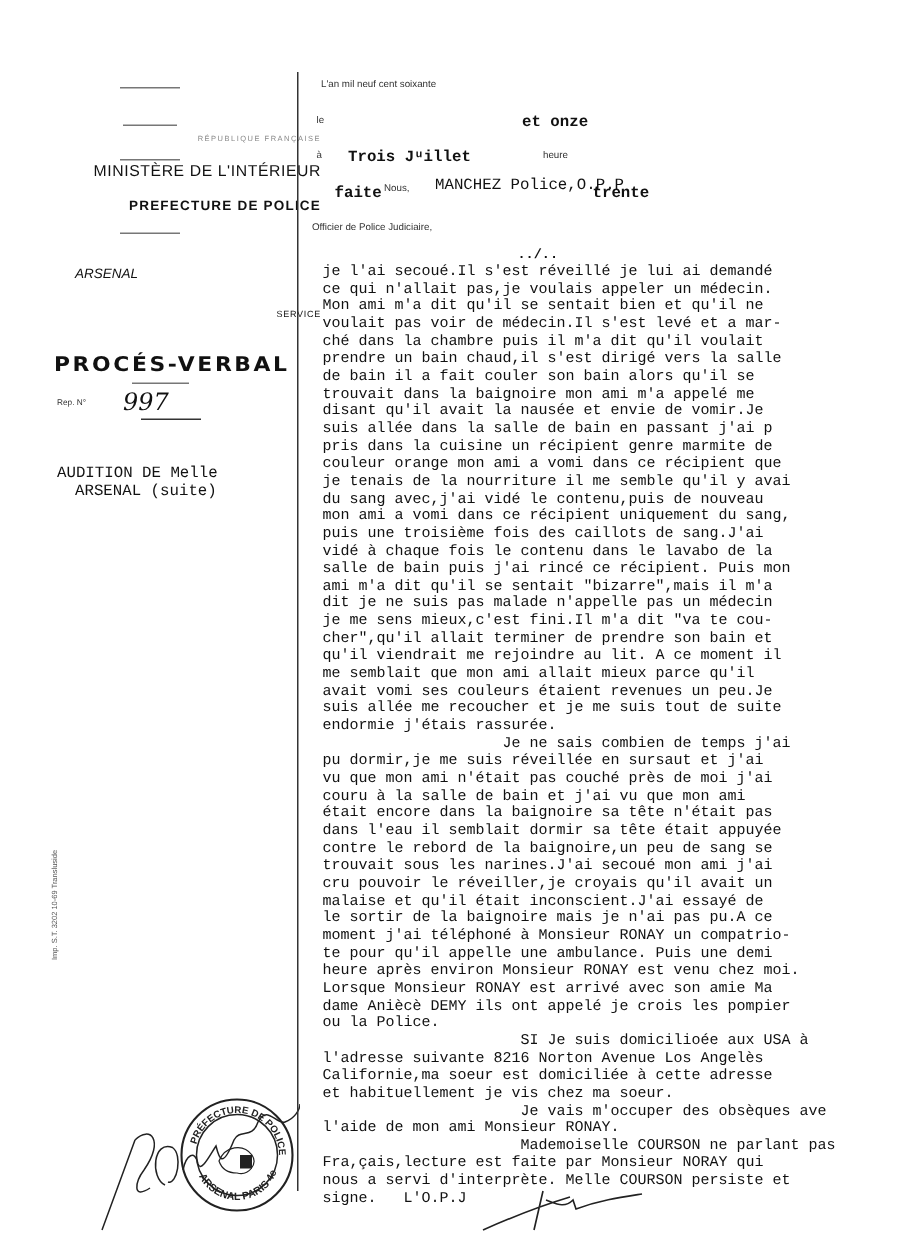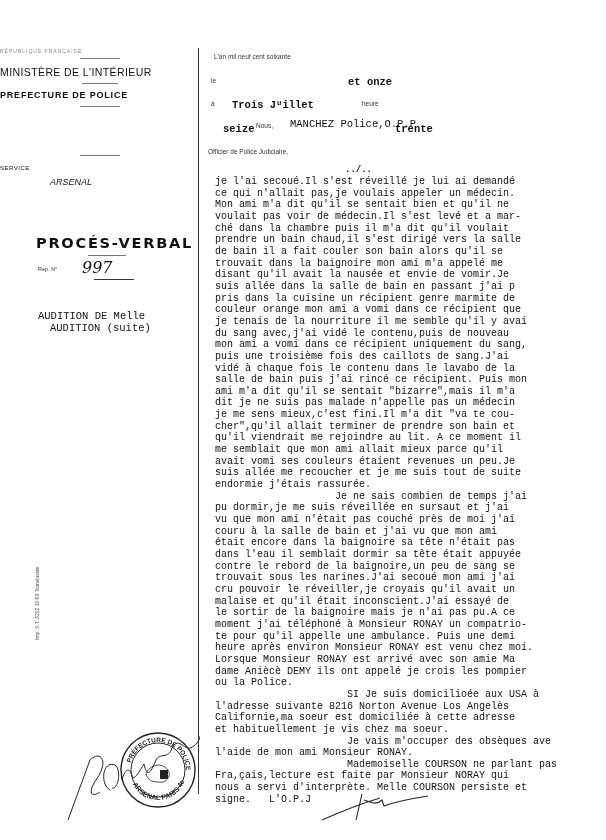--- a/index.html
+++ b/index.html
@@ -5,21 +5,21 @@
     html, body { margin: 0; padding: 0; }
     body {
       width: 606px; height: 840px; position: relative; overflow: hidden;
       background: #ffffff; color: #111;
     }
     .abs { position: absolute; }
     .sans { font-family: "Liberation Sans", "DejaVu Sans", sans-serif; }
     .mono { font-family: "Liberation Mono", "DejaVu Sans Mono", monospace; }
 
     
-    .lh { left: 0; width: 200px; text-align: left; }
+    .lh { left: 14px; width: 200px; text-align: right; margin-top: 42px; }
     .republique { top: 48px; font-size: 5px; letter-spacing: 1px; color: #888; }
     .rule { height: 1px; background: #777; position: absolute; }
     .ministere { top: 66px; font-size: 10.5px; letter-spacing: 0.4px; color: #111; }
     .prefecture { top: 90px; font-size: 9px; font-weight: bold; letter-spacing: 0.8px; }
     .direction { top: 115px; font-size: 7.5px; line-height: 12px; }
     .service { top: 165px; font-size: 6px; letter-spacing: 0.5px; }
     .arsenal { top: 177px; left: 50px; font-size: 9px; text-align: left; width: auto; font-style: italic; }
     .pv { top: 235px; left: 36px; font-size: 13.5px; font-weight: 900; letter-spacing: 1.6px;
           font-family: "DejaVu Sans", sans-serif; transform: scaleX(1.08); transform-origin: left; }
     .rep-label { top: 266px; left: 38px; font-size: 5.5px; color: #333; }
@@ -64,21 +64,21 @@
 <div class="abs lh sans service">SERVICE</div>
 <div class="abs sans arsenal">ARSENAL</div>
 
 <div class="abs pv">PROCÉS-VERBAL</div>
 <div class="rule" style="left:88px;top:255px;width:38px;"></div>
 <div class="abs sans rep-label">Rep. N°</div>
 <div class="abs rep-num">997</div>
 <div class="rule" style="left:94px;top:279px;width:40px;background:#333;"></div>
 
 <div class="abs mono audition"><span>AUDITION DE Melle</span>
-<span style="padding-left:12px">AUDITION (suite)</span></div>
+<span style="padding-left:12px">ARSENAL (suite)</span></div>
 
 <div class="abs sans vprint">Imp. S.T. 3202 10-69 Transluside</div>
 
 <svg class="abs signature" viewBox="0 0 140 140">
   <path d="M8 130 L30 70 M30 70 C 40 60, 50 70, 36 90 C 30 98, 28 110, 40 102" fill="none" stroke="#222" stroke-width="1"></path>
   <path d="M50 100 C 40 95, 42 70, 55 75 C 62 80, 58 100, 52 98" fill="none" stroke="#222" stroke-width="1"></path>
   <path d="M62 90 C 64 80, 70 76, 72 86 C 74 92, 80 80, 84 74 C 86 82, 88 90, 96 70 C 100 62, 108 70, 112 58 C 118 46, 124 60, 130 58 C 136 56, 140 50, 140 46" fill="none" stroke="#222" stroke-width="1"></path>
 </svg>
 
 <svg class="abs stamp" viewBox="0 0 80 80">
@@ -100,21 +100,21 @@
 
 <div class="abs vline"></div>
 
 <div class="abs sans rh-small" style="left:214px;top:53px;">L'an mil neuf cent soixante</div>
 <div class="abs mono rh-mono" style="left:348px;top:49px;">et onze</div>
 
 <div class="abs sans rh-small" style="left:211px;top:77px;">le</div>
 <div class="abs mono rh-mono" style="left:232px;top:72px;">Trois Jᵘillet</div>
 
 <div class="abs sans rh-small" style="left:211px;top:100px;">à</div>
-<div class="abs mono rh-mono" style="left:223px;top:96px;">seize</div>
+<div class="abs mono rh-mono" style="left:223px;top:96px;">faite</div>
 <div class="abs sans rh-small" style="left:362px;top:100px;">heure</div>
 <div class="abs mono rh-mono" style="left:395px;top:96px;">trente</div>
 
 <div class="abs sans rh-small" style="left:256px;top:122px;">Nous,</div>
 <div class="abs mono rh-name" style="left:290px;top:118px;">MANCHEZ Police,O.P.P</div>
 
 <div class="abs sans rh-small" style="left:208px;top:148px;">Officier de Police Judiciaire,</div>
 <div class="abs mono" style="left:345px;top:165px;font-size:9px;font-weight:bold;">../..</div>
 
 <div class="abs mono body-text"><div>je l'ai secoué.Il s'est réveillé je lui ai demandé</div><div>ce qui n'allait pas,je voulais appeler un médecin.</div><div>Mon ami m'a dit qu'il se sentait bien et qu'il ne</div><div>voulait pas voir de médecin.Il s'est levé et a mar-</div><div>ché dans la chambre puis il m'a dit qu'il voulait</div><div>prendre un bain chaud,il s'est dirigé vers la salle</div><div>de bain il a fait couler son bain alors qu'il se</div><div>trouvait dans la baignoire mon ami m'a appelé me</div><div>disant qu'il avait la nausée et envie de vomir.Je</div><div>suis allée dans la salle de bain en passant j'ai p</div><div>pris dans la cuisine un récipient genre marmite de</div><div>couleur orange mon ami a vomi dans ce récipient que</div><div>je tenais de la nourriture il me semble qu'il y avai</div><div>du sang avec,j'ai vidé le contenu,puis de nouveau</div><div>mon ami a vomi dans ce récipient uniquement du sang,</div><div>puis une troisième fois des caillots de sang.J'ai</div><div>vidé à chaque fois le contenu dans le lavabo de la</div><div>salle de bain puis j'ai rincé ce récipient. Puis mon</div><div>ami m'a dit qu'il se sentait "bizarre",mais il m'a</div><div>dit je ne suis pas malade n'appelle pas un médecin</div><div>je me sens mieux,c'est fini.Il m'a dit "va te cou-</div><div>cher",qu'il allait terminer de prendre son bain et</div><div>qu'il viendrait me rejoindre au lit. A ce moment il</div><div>me semblait que mon ami allait mieux parce qu'il</div><div>avait vomi ses couleurs étaient revenues un peu.Je</div><div>suis allée me recoucher et je me suis tout de suite</div><div>endormie j'étais rassurée.</div><div>                    Je ne sais combien de temps j'ai</div><div>pu dormir,je me suis réveillée en sursaut et j'ai</div><div>vu que mon ami n'était pas couché près de moi j'ai</div><div>couru à la salle de bain et j'ai vu que mon ami</div><div>était encore dans la baignoire sa tête n'était pas</div><div>dans l'eau il semblait dormir sa tête était appuyée</div><div>contre le rebord de la baignoire,un peu de sang se</div><div>trouvait sous les narines.J'ai secoué mon ami j'ai</div><div>cru pouvoir le réveiller,je croyais qu'il avait un</div><div>malaise et qu'il était inconscient.J'ai essayé de</div><div>le sortir de la baignoire mais je n'ai pas pu.A ce</div><div>moment j'ai téléphoné à Monsieur RONAY un compatrio-</div><div>te pour qu'il appelle une ambulance. Puis une demi</div><div>heure après environ Monsieur RONAY est venu chez moi.</div><div>Lorsque Monsieur RONAY est arrivé avec son amie Ma</div><div>dame Aniècè DEMY ils ont appelé je crois les pompier</div><div>ou la Police.</div><div>                      SI Je suis domicilioée aux USA à</div><div>l'adresse suivante 8216 Norton Avenue Los Angelès</div><div>Californie,ma soeur est domiciliée à cette adresse</div><div>et habituellement je vis chez ma soeur.</div><div>                      Je vais m'occuper des obsèques ave</div><div>l'aide de mon ami Monsieur RONAY.</div><div>                      Mademoiselle COURSON ne parlant pas</div><div>Fra,çais,lecture est faite par Monsieur NORAY qui</div><div>nous a servi d'interprète. Melle COURSON persiste et</div><div>signe.   L'O.P.J</div></div>

